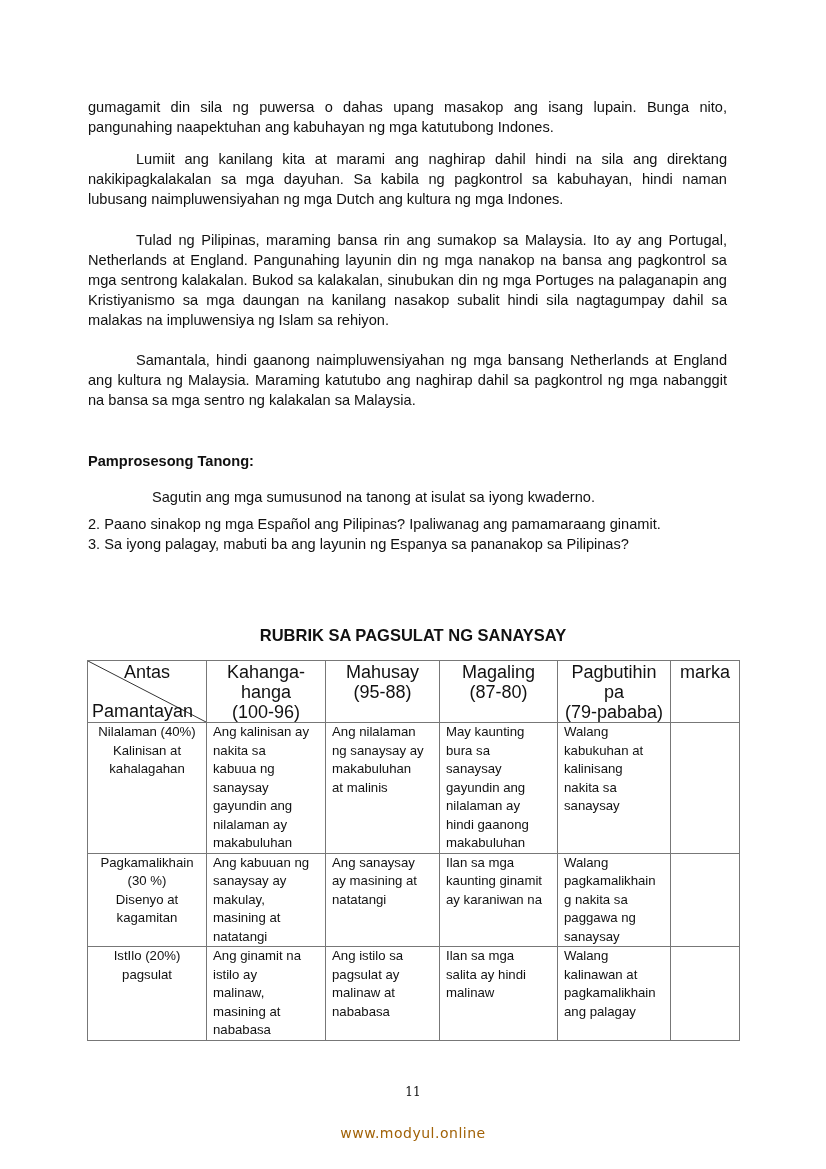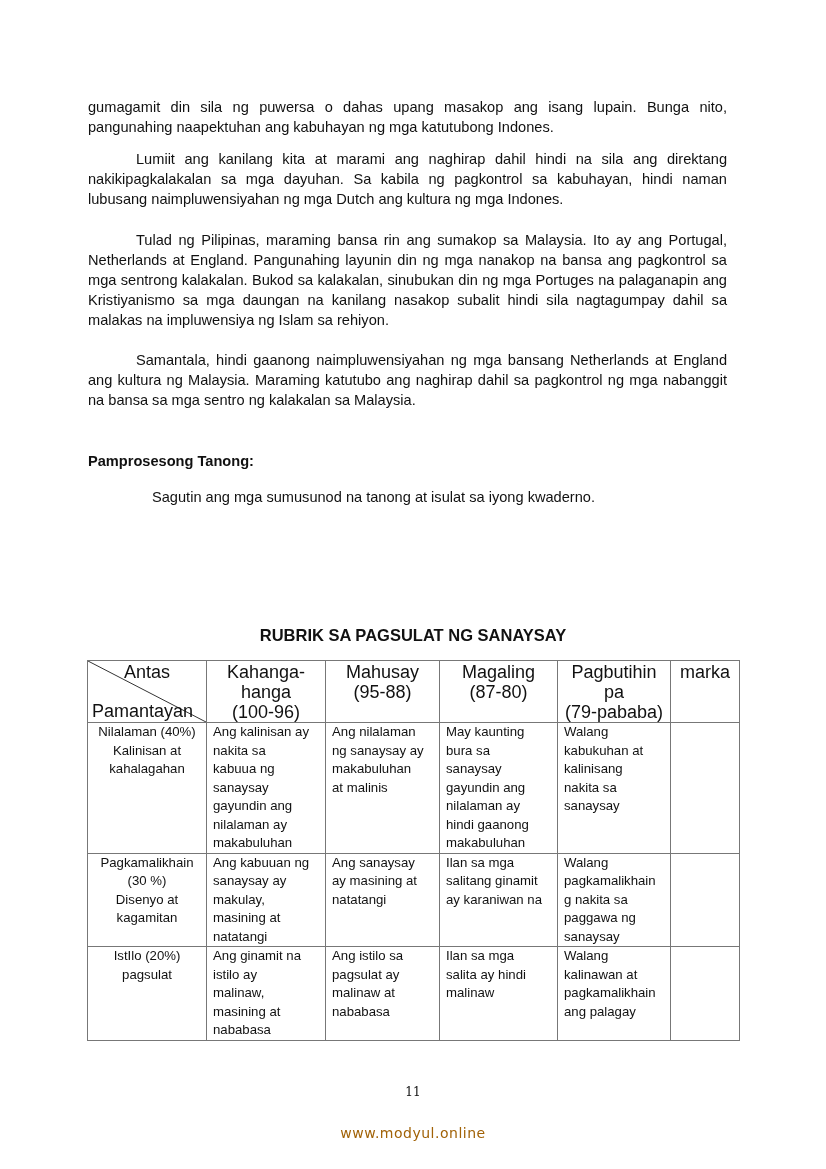--- a/index.html
+++ b/index.html
@@ -37,20 +37,22 @@
 
 <p class="para" style="top:97px;">gumagamit din sila ng puwersa o dahas upang masakop ang isang lupain. Bunga nito, pangunahing naapektuhan ang kabuhayan ng mga katutubong Indones.</p>
 <p class="para indent" style="top:149px;">Lumiit ang kanilang kita at marami ang naghirap dahil hindi na sila ang direktang nakikipagkalakalan sa mga dayuhan. Sa kabila ng pagkontrol sa kabuhayan, hindi naman lubusang naimpluwensiyahan ng mga Dutch ang kultura ng mga Indones.</p>
 <p class="para indent" style="top:230px;">Tulad ng Pilipinas, maraming bansa rin ang sumakop sa Malaysia. Ito ay ang Portugal, Netherlands at England. Pangunahing layunin din ng mga nanakop na bansa ang pagkontrol sa mga sentrong kalakalan. Bukod sa kalakalan, sinubukan din ng mga Portuges na palaganapin ang Kristiyanismo sa mga daungan na kanilang nasakop subalit hindi sila nagtagumpay dahil sa malakas na impluwensiya ng Islam sa rehiyon.</p>
 <p class="para indent" style="top:350px;">Samantala, hindi gaanong naimpluwensiyahan ng mga bansang Netherlands at England ang kultura ng Malaysia. Maraming katutubo ang naghirap dahil sa pagkontrol ng mga nabanggit na bansa sa mga sentro ng kalakalan sa Malaysia.</p>
 
 <p class="heading" style="top:453px;">Pamprosesong Tanong:</p>
 <p class="instruction" style="top:473px;">Sagutin ang mga sumusunod na tanong at isulat sa iyong kwaderno.</p>
 
 <ol class="qlist" style="top:514px;">
+  <li style="width:560px;">2. Paano sinakop ng mga Español ang Pilipinas? Ipaliwanag ang pamamaraang ginamit.</li>
+  <li>3. Sa iyong palagay, mabuti ba ang layunin ng Espanya sa pananakop sa Pilipinas?</li>
 </ol>
 
 <h2 class="rubric-title">RUBRIK SA PAGSULAT NG SANAYSAY</h2>
 
 <table class="rubric">
   <thead>
     <tr>
       <th class="col0 diag-cell">
         <svg preserveAspectRatio="none" viewBox="0 0 100 100">
           <line x1="0" y1="0" x2="100" y2="100" stroke="#333" stroke-width="1" vector-effect="non-scaling-stroke"></line>
@@ -135,21 +137,21 @@
           <span class="cell-line">masining at</span>
           <span class="cell-line">natatangi</span>
         </td>
         <td class="col2">
           <span class="cell-line">Ang sanaysay</span>
           <span class="cell-line">ay masining at</span>
           <span class="cell-line">natatangi</span>
         </td>
         <td class="col3">
           <span class="cell-line">Ilan sa mga</span>
-          <span class="cell-line">salitang ginamit</span>
+          <span class="cell-line">kaunting ginamit</span>
           <span class="cell-line">ay karaniwan na</span>
         </td>
         <td class="col4">
           <span class="cell-line">Walang</span>
           <span class="cell-line">pagkamalikhain</span>
           <span class="cell-line">g nakita sa</span>
           <span class="cell-line">paggawa ng</span>
           <span class="cell-line">sanaysay</span>
         </td>
         <td class="col5"></td>

